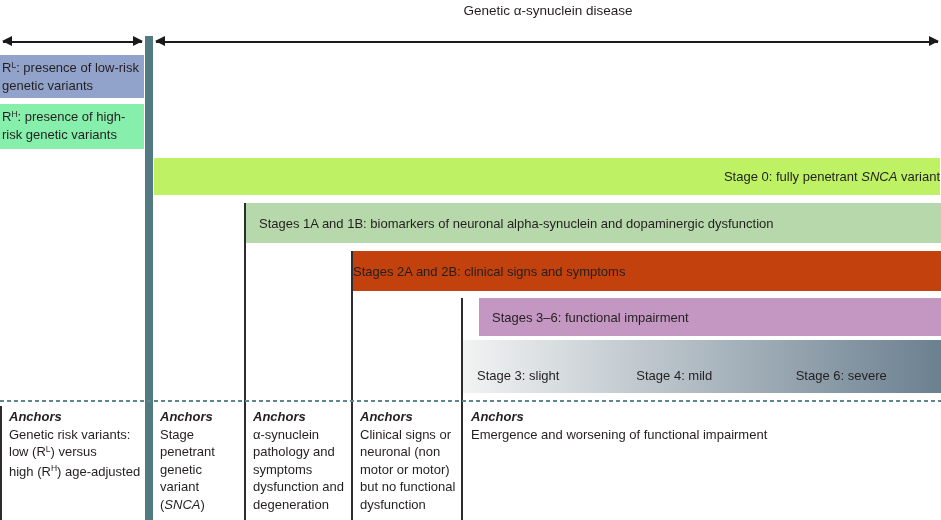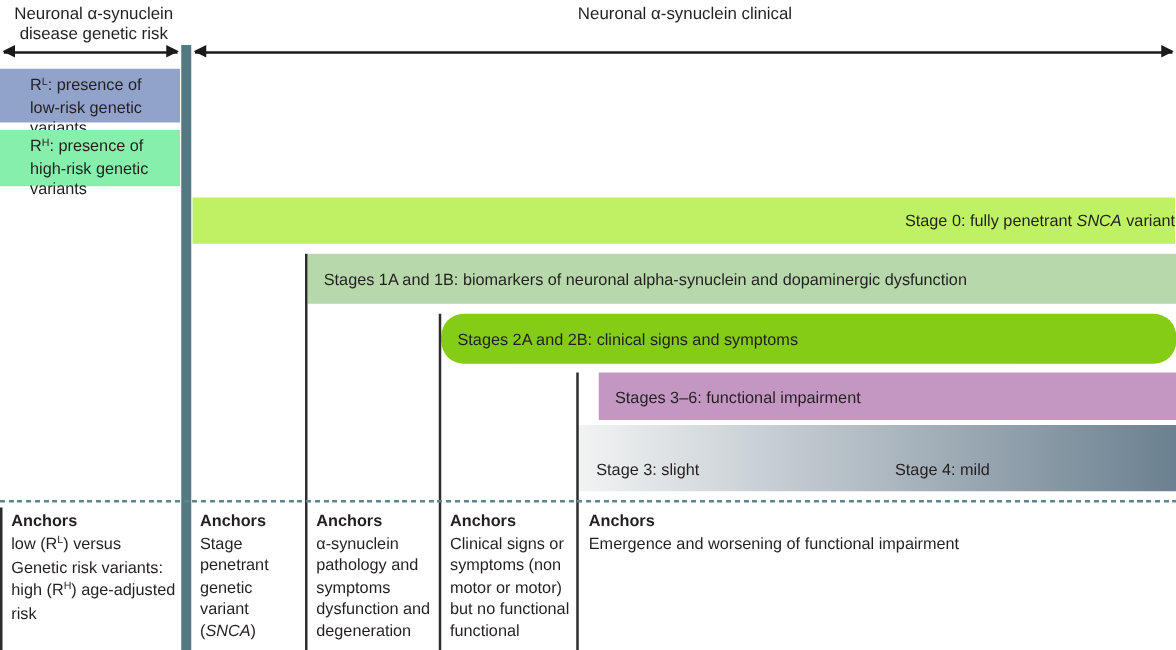--- a/index.html
+++ b/index.html
@@ -15,63 +15,62 @@
   .axis-arrow{position:absolute;top:36px;height:11px;}
   .axis-arrow .shaft{position:absolute;left:1px;right:1px;top:4.5px;height:2px;background:#1a1a1a;}
   .axis-arrow .ah{position:absolute;width:0;height:0;border-top:5.5px solid transparent;border-bottom:5.5px solid transparent;}
   .axis-arrow .ah-l{left:0;top:0;border-right:10px solid #1a1a1a;}
   .axis-arrow .ah-r{right:0;top:0;border-left:10px solid #1a1a1a;}
   .arrow-left{left:2px;width:141px;}
   .arrow-right{left:155px;width:784px;}
 
   .teal-bar{position:absolute;left:145px;top:36px;width:8px;height:484px;background:#537a83;}
 
-  .risk-box{position:absolute;left:0;width:144px;font-size:13px;line-height:16.5px;padding:5px 4px 0 24px;box-sizing:border-box;white-space:pre-wrap;}
+  .risk-box{position:absolute;left:0;width:144px;font-size:13px;line-height:16.5px;padding:5px 4px 0 2px;box-sizing:border-box;white-space:pre-wrap;}
   .risk-box.low{top:55px;height:43px;background:#91a2cb;}
   .risk-box.high{top:104px;height:45px;background:#86efac;}
 
   .stage-bar{position:absolute;display:flex;align-items:center;font-size:13px;box-sizing:border-box;}
   .stage-bar .lbl{white-space:pre-wrap;}
   .stage0{left:154px;top:158px;width:786px;height:37px;background:#bef264;padding-left:13px;justify-content:flex-end;}
   .stage1{left:246px;top:203px;width:695px;height:40px;background:#b6d8aa;padding-left:13px;}
-  .stage2{left:353px;top:251px;width:588px;height:40px;background:#84cc16;padding-left:13px;border-radius:18px;}
+  .stage2{left:353px;top:251px;width:588px;height:40px;background:#c2410c;}
   .stage36{left:463px;top:298px;width:478px;height:38px;background:#c397c2;padding-left:13px;margin-left:16px;}
 
   .gradient-bar{position:absolute;left:463px;top:340px;width:478px;height:53px;
     background:linear-gradient(to right,#f2f3f3,#6b8090);display:flex;}
   .sev-cell{flex:1 1 0;display:flex;align-items:center;padding-left:14px;font-size:13px;box-sizing:border-box;margin-top:17px;}
 
   .vsep{position:absolute;width:2px;background:#2e2c2d;}
   .sep-1{left:244px;top:203px;height:317px;}
   .sep-2{left:351px;top:251px;height:269px;}
   .sep-3{left:461px;top:298px;height:222px;}
   .sep-0{left:0px;top:406px;height:114px;}
 
   .dashed-line{position:absolute;left:0;top:400px;width:941px;height:2px;
     background:repeating-linear-gradient(90deg,#5f858e 0 4px,transparent 4px 7px);}
 
   .anchor{position:absolute;top:408px;font-size:13px;line-height:17.5px;}
-  .a-title{font-weight:bold;}
+  .a-title{font-weight:bold;font-style:italic;}
   .a-line{white-space:pre-wrap;}
   .anchor.col1{left:9px;width:138px;}
   .anchor.col2{left:160px;width:84px;}
   .anchor.col3{left:253px;width:98px;}
   .anchor.col4{left:360px;width:100px;}
   .anchor.col5{left:471px;width:465px;}
 
   .sup{font-size:8.5px;position:relative;top:-4.5px;}
   i{font-style:italic;}
 </style>
 </head>
 <body>
 
 <div class="canvas">
 
-  <div class="title left">Neuronal α-synuclein disease genetic risk</div>
-  <div class="title right">Neuronal α-synuclein clinical</div>
+  <div class="title right">Genetic α-synuclein disease</div>
 
   <div class="axis-arrow arrow-left">
     <span class="ah ah-l"></span>
     <span class="shaft"></span>
     <span class="ah ah-r"></span>
   </div>
   <div class="axis-arrow arrow-right">
     <span class="ah ah-l"></span>
     <span class="shaft"></span>
     <span class="ah ah-r"></span>
@@ -99,35 +98,37 @@
     <span class="lbl">Stages 3–6: functional impairment</span>
   </div>
 
   <div class="gradient-bar">
     <div class="sev-cell">
         <span>Stage 3: slight</span>
       </div>
     <div class="sev-cell">
         <span>Stage 4: mild</span>
       </div>
+    <div class="sev-cell">
+        <span>Stage 6: severe</span>
+      </div>
   </div>
 
   <div class="vsep sep-1"></div>
   <div class="vsep sep-2"></div>
   <div class="vsep sep-3"></div>
   <div class="vsep sep-0"></div>
 
   <div class="dashed-line"></div>
 
   <div class="anchor col1">
     <div class="a-title">Anchors</div>
+    <div class="a-line">Genetic risk variants:</div>
     <div class="a-line"><span>low (R</span><span class="sup">L</span><span>) versus</span></div>
-    <div class="a-line">Genetic risk variants:</div>
     <div class="a-line"><span>high (R</span><span class="sup">H</span><span>) age-adjusted</span></div>
-    <div class="a-line">risk</div>
   </div>
 
   <div class="anchor col2">
     <div class="a-title">Anchors</div>
     <div class="a-line">Stage</div>
     <div class="a-line">penetrant</div>
     <div class="a-line">genetic</div>
     <div class="a-line">variant</div>
     <div class="a-line"><span>(</span><i>SNCA</i><span>)</span></div>
   </div>
@@ -137,24 +138,24 @@
     <div class="a-line">α-synuclein</div>
     <div class="a-line">pathology and</div>
     <div class="a-line">symptoms</div>
     <div class="a-line">dysfunction and</div>
     <div class="a-line">degeneration</div>
   </div>
 
   <div class="anchor col4">
     <div class="a-title">Anchors</div>
     <div class="a-line">Clinical signs or</div>
-    <div class="a-line">symptoms (non</div>
+    <div class="a-line">neuronal (non</div>
     <div class="a-line">motor or motor)</div>
     <div class="a-line">but no functional</div>
-    <div class="a-line">functional</div>
+    <div class="a-line">dysfunction</div>
   </div>
 
   <div class="anchor col5">
     <div class="a-title">Anchors</div>
     <div class="a-line">Emergence and worsening of functional impairment</div>
   </div>
 
 </div>
 
 </body></html>

